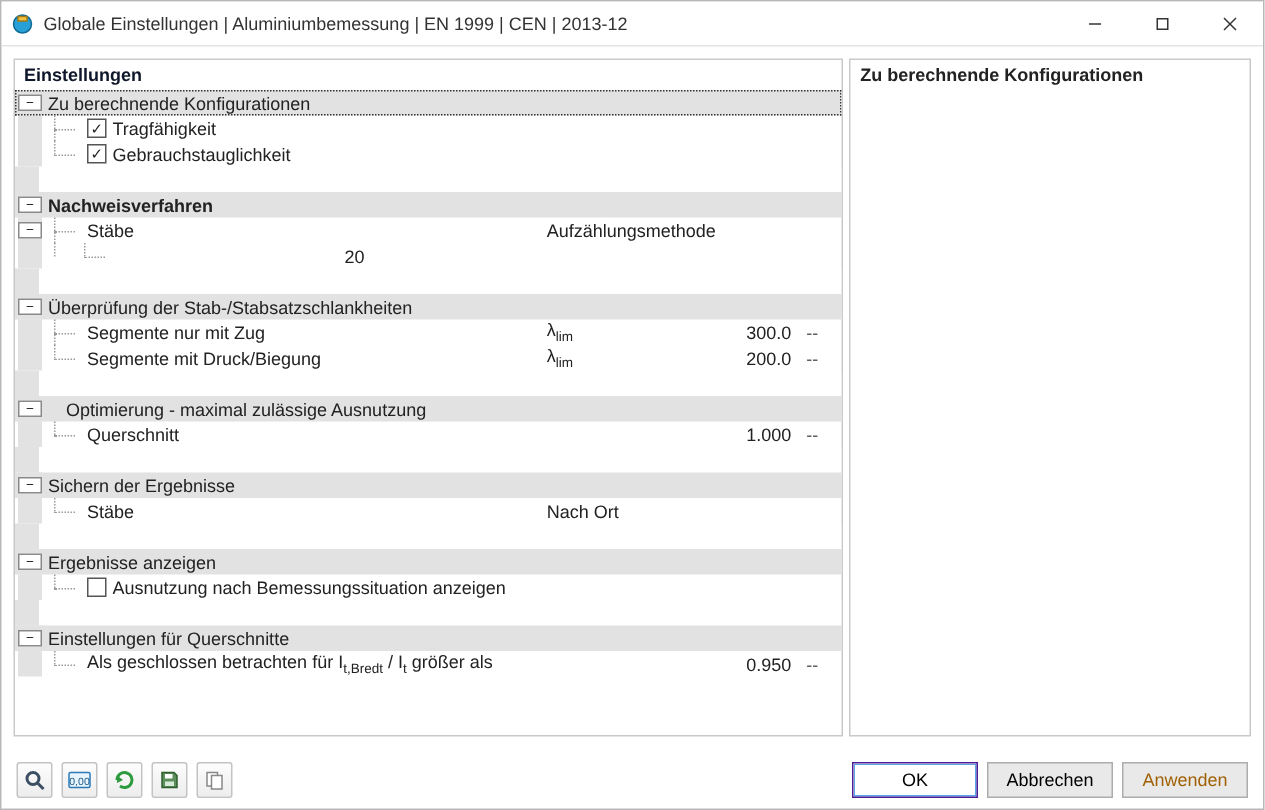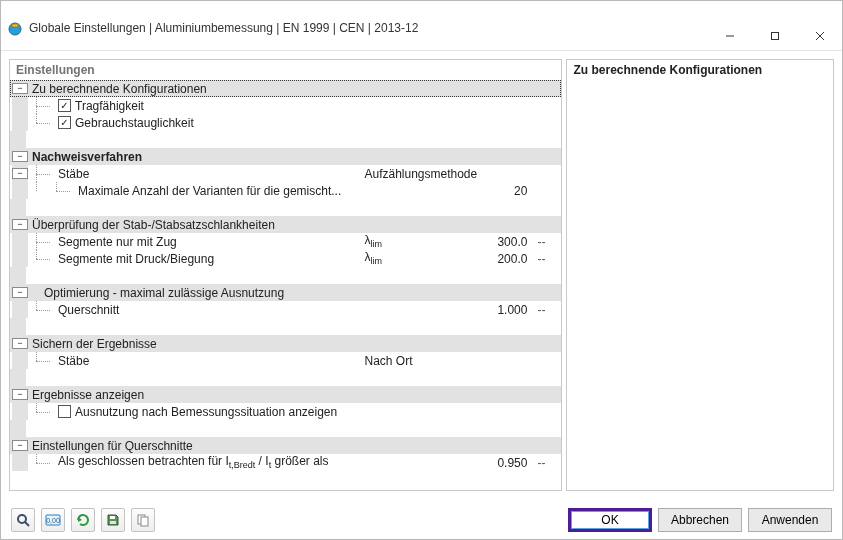--- a/index.html
+++ b/index.html
@@ -15,22 +15,22 @@
     border: 1px solid #b8b8b8;
     display: flex;
     flex-direction: column;
   }
   
   .titlebar {
     height: 30px;
     background: #fff;
     border-bottom: 1px solid #e4e4e4;
     display: flex;
+    align-items: center;
     padding: 0 0 0 6px;
-    margin-top: 20px;
   }
   .titlebar .app-icon {
     width: 16px; height: 16px; margin-right: 6px;
     display: inline-flex; align-items: center; justify-content: center;
   }
   .titlebar .title-text { flex: 1; font-size: 12px; color: #333; }
   .win-btn { width: 45px; height: 29px; display: flex; align-items: center; justify-content: center; }
   .win-btn svg { width: 10px; height: 10px; }
   
   .content {
@@ -43,21 +43,21 @@
   .panel {
     border: 1px solid #c9c9c9;
     background: #fff;
     display: flex;
     flex-direction: column;
   }
   .panel-left { flex: 1.08; min-width: 0; }
   .panel-right { flex: 0.52; min-width: 0; }
   .panel-header {
     padding: 3px 6px;
-    color: #737373;
+    color: #0f172a;
     font-weight: 600;
     font-size: 12px;
   }
   
   .tree {
     flex: 1;
     overflow: auto;
     font-size: 12px;
     color: #222;
   }
@@ -135,25 +135,25 @@
   .footer .spacer { flex: 1; }
   .dlg-btn {
     min-width: 84px; height: 24px;
     border: 1px solid #adadad;
     background: #e9e9e9;
     padding: 0 10px;
     font-family: inherit; font-size: 12px;
     cursor: pointer;
   }
   .dlg-btn.default {
-    border: 3px solid #4c1d95;
+    border: 1px solid #4c1d95;
     box-shadow: inset 0 0 0 1px #5aa4e8;
     background: #fff;
   }
-  .dlg-btn:disabled { color: #000000; cursor: default; }
+  .dlg-btn:disabled { color: #a16207; cursor: default; }
 </style>
 </head>
 <body>
 
 <div class="titlebar">
   <span class="app-icon">
     <svg viewBox="0 0 16 16">
         <circle cx="8" cy="8" r="6" fill="#27a0d8" stroke="#126a96"></circle>
         <rect x="5" y="3" width="6" height="3" fill="#f5c141" stroke="#a37a14"></rect>
       </svg>
@@ -241,21 +241,20 @@
         <span class="col3"></span>
           <span class="col4"></span>
       </div>
       <div class="row">
         <span class="gutter"></span>
         <span class="treeline" style="width:50px;">
             <span class="dots" style="left:8px;bottom:50%"></span>
             <span class="dots" style="left:28px;bottom:50%"></span>
             <span class="elbow" style="left:28px;"></span>
           </span>
-        <span class="label">Maximale Anzahl der Varianten für die gemischt...</span>
         <span class="col2"></span>
         <span class="col3">20</span>
         <span class="col4"></span>
       </div>
       <div class="spacer-row">
           <span class="gutter"></span>
         </div>
 
       <div class="row group-head">
         <span class="gutter">

